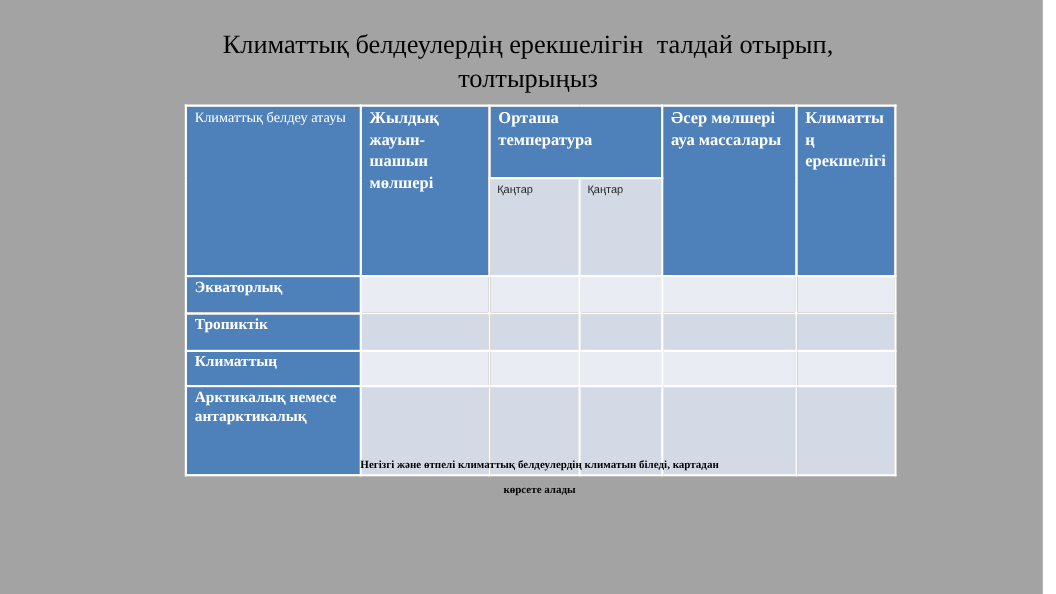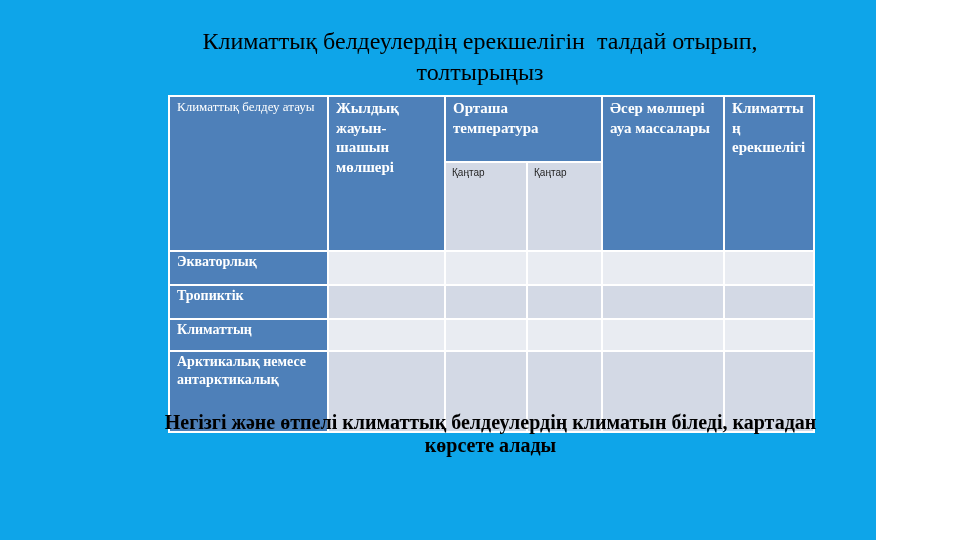--- a/index.html
+++ b/index.html
@@ -1,20 +1,20 @@
 <!DOCTYPE html>
 <html><head>
 <meta charset="utf-8">
 <style>
   html, body { margin: 0; padding: 0; }
   .slide {
     position: relative;
-    width: 876px;
+    width: 948px;
     height: 540px;
-    background: #0ea5e9;
+    background: #a3a3a3;
     overflow: hidden;
     font-family: "Liberation Serif", serif;
   }
   .title {
     position: absolute;
     left: 20px;
     top: 26px;
     width: 920px;
     text-align: center;
     font-size: 24px;
@@ -74,21 +74,21 @@
   }
   tr.band-light td.cell { background: #e9ecf2; }
   tr.band-dark  td.cell { background: #d3d9e5; }
   .footer-note {
     position: absolute;
     left: 158px;
     top: 411px;
     width: 665px;
     text-align: center;
     font-weight: bold;
-    font-size: 20px;
+    font-size: 10px;
     line-height: 23px;
     color: #000000;
     white-space: pre-wrap;
     z-index: 2;
   }
 </style>
 </head>
 <body>
 
 <div class="slide">

